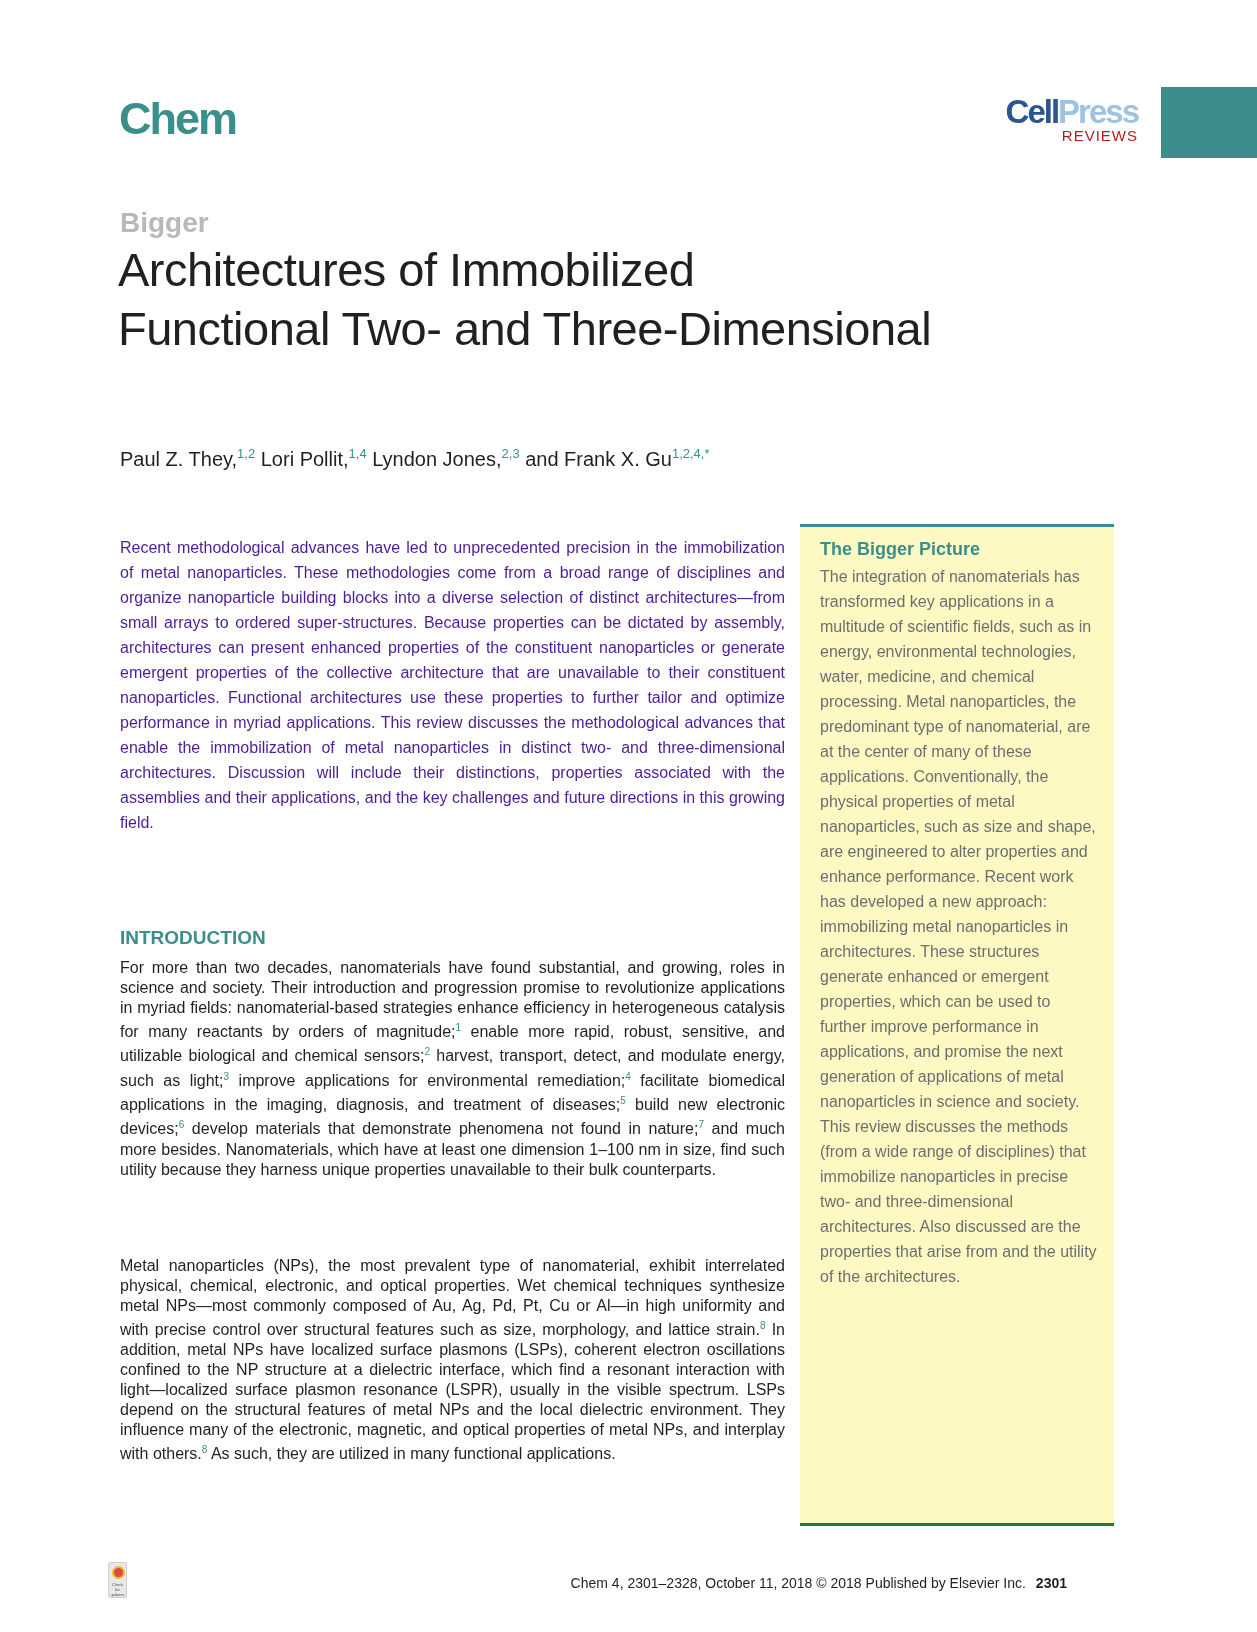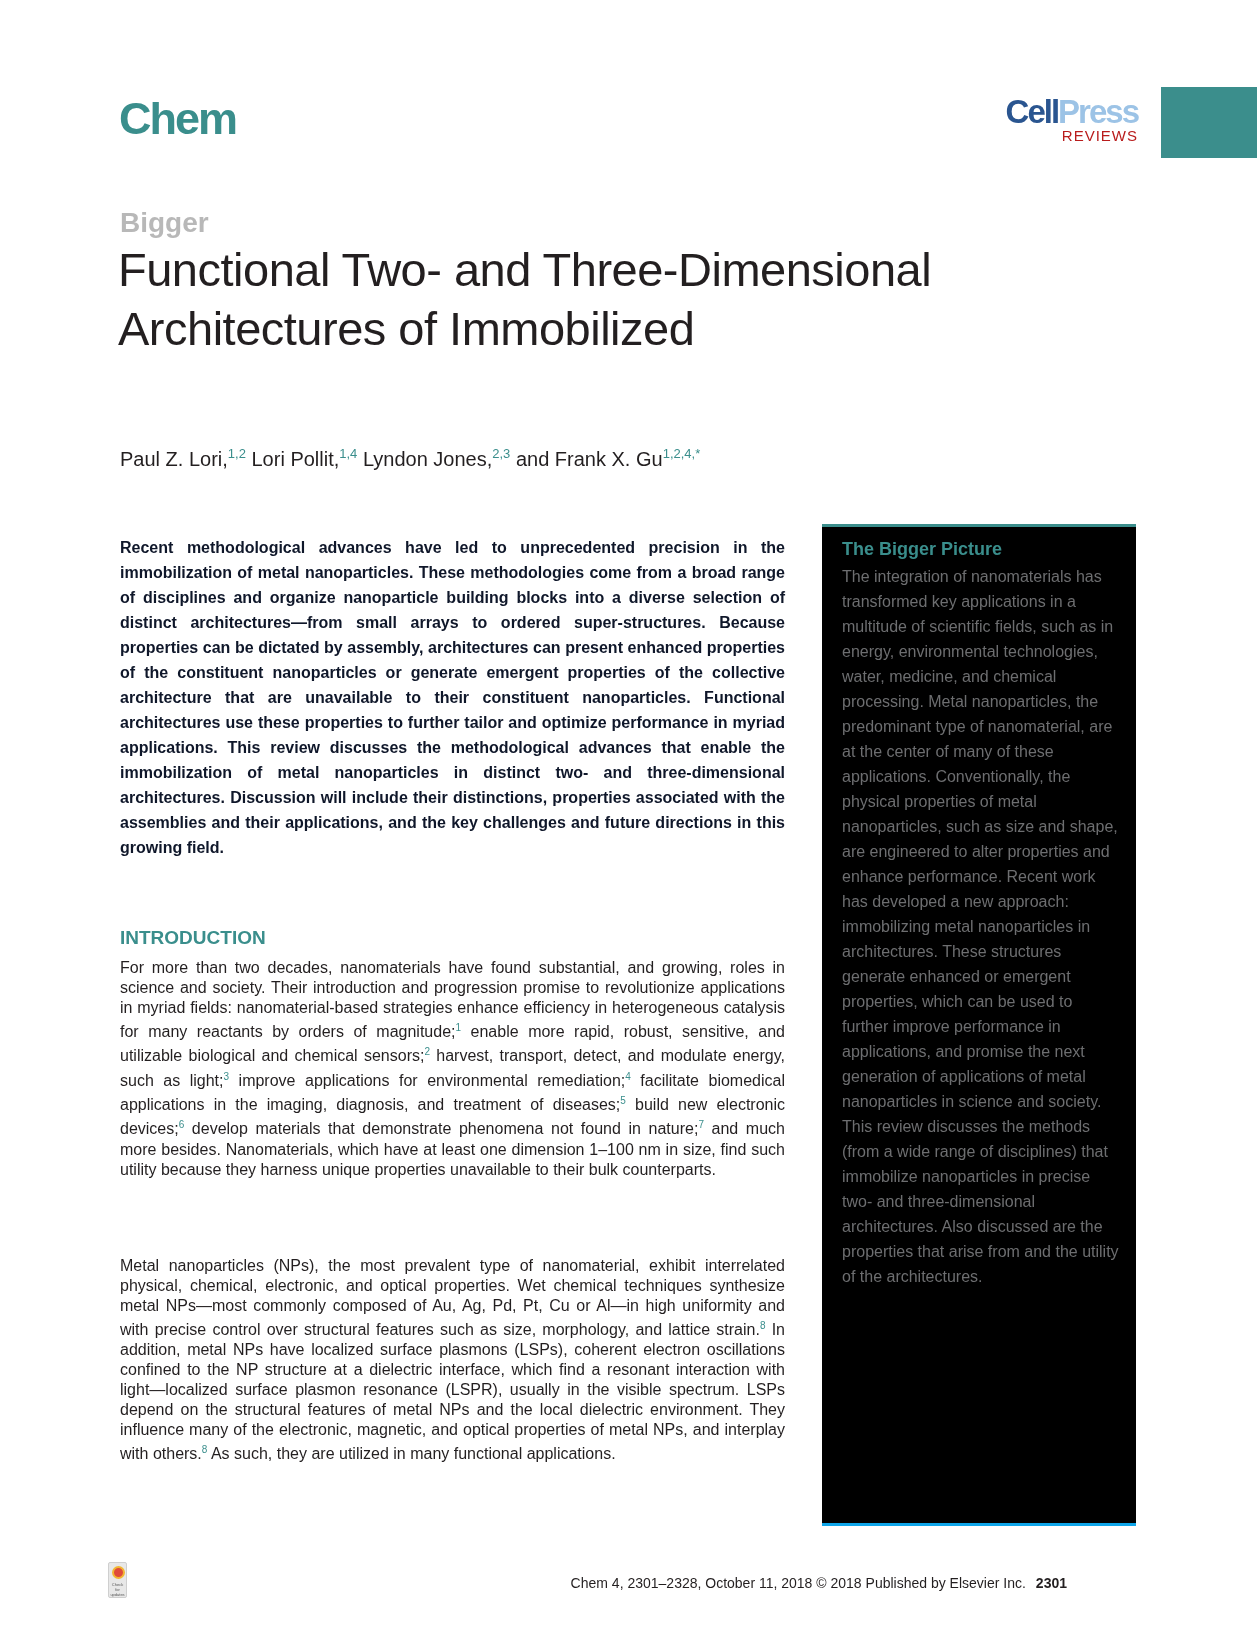--- a/index.html
+++ b/index.html
@@ -13,30 +13,30 @@
   .cellpress .press { color: #9cc3e6; }
   .cellpress .sub { font-size: 15px; color: #b91c1c; letter-spacing: 1px; margin-top: 0px; line-height: 1; }
   .teal-tab { position: absolute; left: 1161px; top: 87px; width: 96px; height: 71px; background: #3b8e8c; }
   .article-type { position: absolute; left: 120px; top: 207px; font-size: 28px; font-weight: bold; color: #b8b8b8; }
   .title { position: absolute; left: 118px; top: 240px; width: 950px; font-size: 47px; line-height: 59px;
            font-weight: normal; color: #231f20; margin: 0; letter-spacing: -0.5px; }
   .title span { display: block; }
   .authors { position: absolute; left: 120px; top: 446px; font-size: 20px; color: #231f20; }
   .authors sup { color: #3a8e8c; font-size: 13px; }
   .abstract { position: absolute; left: 120px; top: 535px; width: 665px; font-size: 16px; line-height: 25px;
-              font-weight: bold; color: #0f172a; text-align: justify; margin: 0; }
+              font-weight: normal; color: #4c1d95; text-align: justify; margin: 0; }
   .section-heading { position: absolute; left: 120px; top: 927px; font-size: 19px; font-weight: bold;
                      color: #3a8e8c; margin: 0; }
   .body-text { position: absolute; left: 120px; width: 665px; font-size: 16px; line-height: 20px;
                color: #231f20; text-align: justify; margin: 0; }
   .body-text sup { color: #3a8e8c; font-size: 10px; }
   .p1 { top: 958px; }
   .p2 { top: 1256px; }
-  .sidebar { position: absolute; left: 822px; top: 524px; width: 314px; height: 996px; background: #000000;
-             border-top: 3px solid #3b8e8c; border-bottom: 3px solid #0ea5e9; box-sizing: content-box; }
+  .sidebar { position: absolute; left: 800px; top: 524px; width: 314px; height: 996px; background: #fef9c3;
+             border-top: 3px solid #3b8e8c; border-bottom: 3px solid #15803d; box-sizing: content-box; }
   .sidebar-title { margin: 12px 0 0 20px; font-size: 18px; font-weight: bold; color: #3a8e8c; }
   .sidebar-text { margin: 4px 14px 0 20px; font-size: 16px; line-height: 25px; color: #6d6e70; }
   .crossmark { position: absolute; left: 108px; top: 1562px; width: 17px; height: 34px; background: #e8e8e8;
                border: 1px solid #cfcfcf; border-radius: 2px; }
   .crossmark .ring { position: absolute; left: 3px; top: 3px; width: 9px; height: 9px; border-radius: 50%;
                      border: 2px solid #f2b632; background: #e04b3a; }
   .crossmark .lbl { position: absolute; left: 0; top: 19px; width: 17px; font-size: 4px; line-height: 5px;
                     text-align: center; color: #555; }
   .footer { position: absolute; left: 330px; top: 1575px; width: 737px; text-align: right; font-size: 14px; color: #231f20; }
   .footer .page-num { font-weight: bold; margin-left: 10px; }
@@ -51,26 +51,26 @@
     <span class="cell">Cell</span><span class="press">Press</span>
   </div>
   <div class="sub">REVIEWS</div>
 </div>
 
 <div class="teal-tab"></div>
 
 <div class="article-type">Bigger</div>
 
 <h1 class="title">
+  <span>Architectures of Immobilized</span>
   <span>Functional Two- and Three-Dimensional</span>
-  <span>Architectures of Immobilized</span>
 </h1>
 
 <div class="authors">
-  <span>Paul Z. Lori,</span><sup>1,2</sup>
+  <span>Paul Z. They,</span><sup>1,2</sup>
   <span>Lori Pollit,</span><sup>1,4</sup>
   <span>Lyndon Jones,</span><sup>2,3</sup>
   <span>and Frank X. Gu</span><sup>1,2,4,*</sup>
 </div>
 
 <p class="abstract">Recent methodological advances have led to unprecedented precision in the immobilization of metal nanoparticles. These methodologies come from a broad range of disciplines and organize nanoparticle building blocks into a diverse selection of distinct architectures—from small arrays to ordered super-structures. Because properties can be dictated by assembly, architectures can present enhanced properties of the constituent nanoparticles or generate emergent properties of the collective architecture that are unavailable to their constituent nanoparticles. Functional architectures use these properties to further tailor and optimize performance in myriad applications. This review discusses the methodological advances that enable the immobilization of metal nanoparticles in distinct two- and three-dimensional architectures. Discussion will include their distinctions, properties associated with the assemblies and their applications, and the key challenges and future directions in this growing field.</p>
 
 <h2 class="section-heading">INTRODUCTION</h2>
 
 <p class="body-text p1"><span>For more than two decades, nanomaterials have found substantial, and growing, roles in science and society. Their introduction and progression promise to revolutionize applications in myriad fields: nanomaterial-based strategies enhance efficiency in heterogeneous catalysis for many reactants by orders of magnitude;</span><sup>1</sup><span> enable more rapid, robust, sensitive, and utilizable biological and chemical sensors;</span><sup>2</sup><span> harvest, transport, detect, and modulate energy, such as light;</span><sup>3</sup><span> improve applications for environmental remediation;</span><sup>4</sup><span> facilitate biomedical applications in the imaging, diagnosis, and treatment of diseases;</span><sup>5</sup><span> build new electronic devices;</span><sup>6</sup><span> develop materials that demonstrate phenomena not found in nature;</span><sup>7</sup><span> and much more besides. Nanomaterials, which have at least one dimension 1–100 nm in size, find such utility because they harness unique properties unavailable to their bulk counterparts.</span></p>

